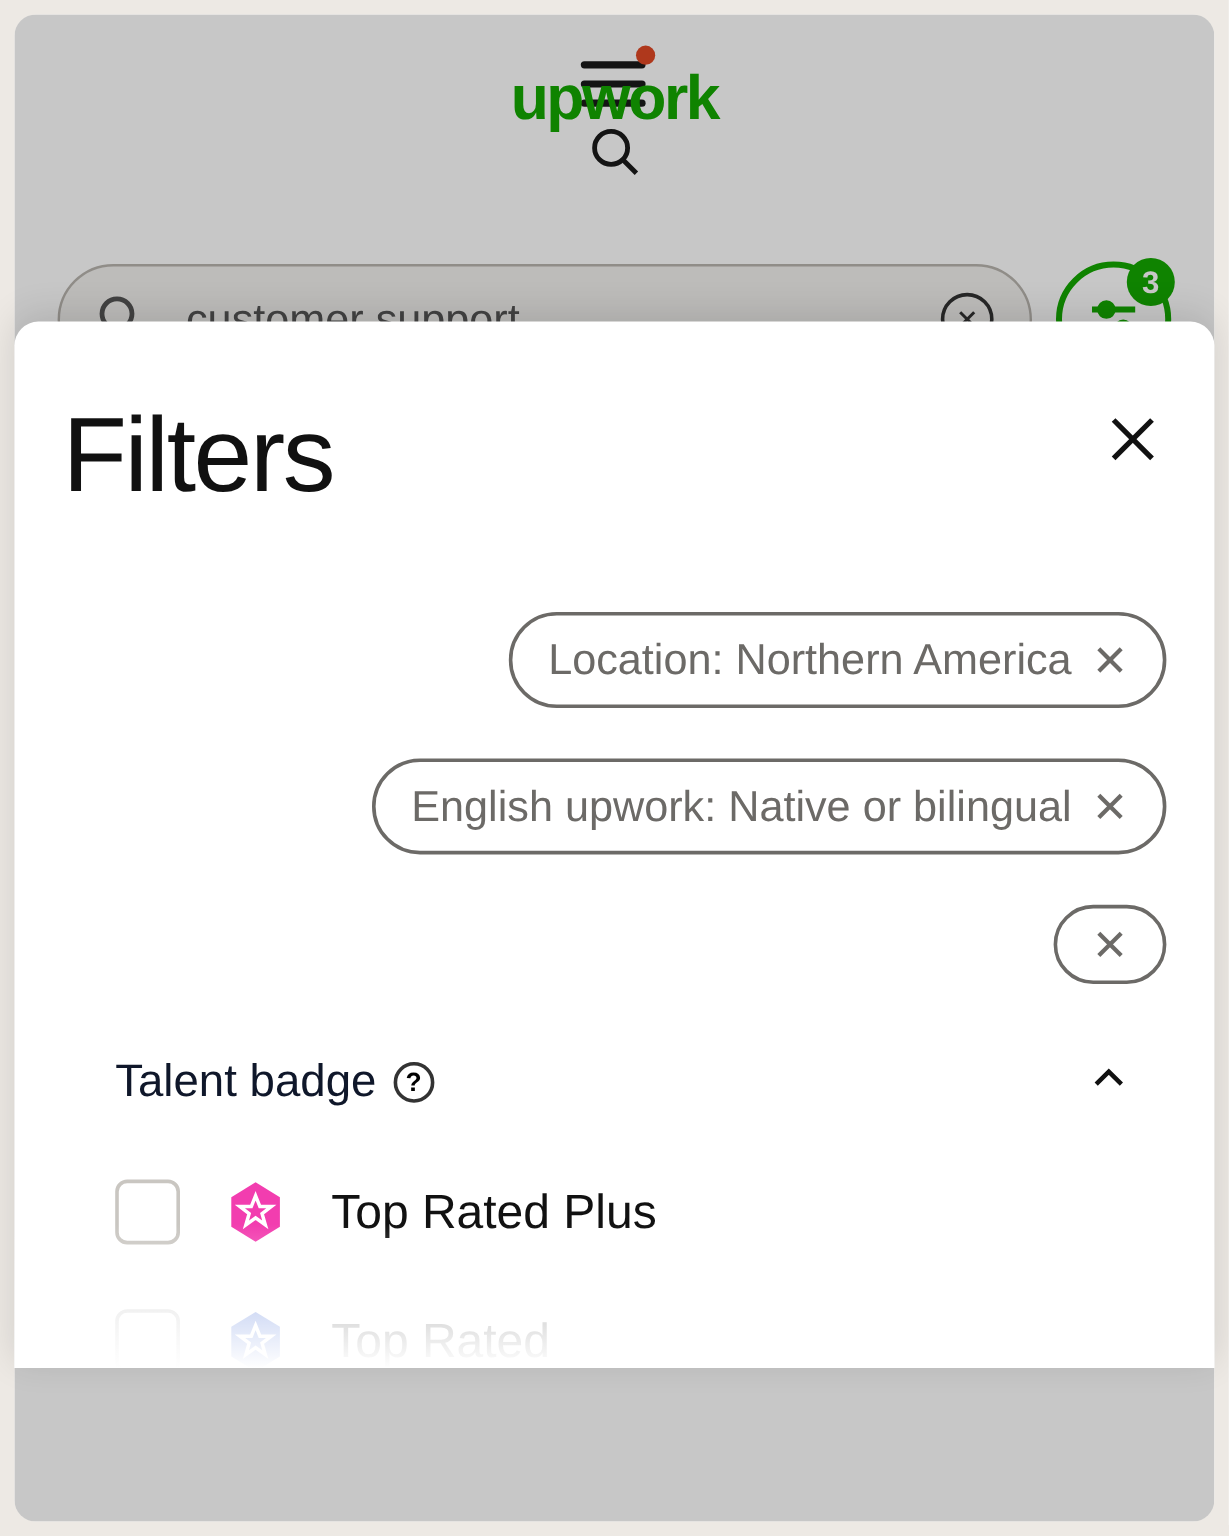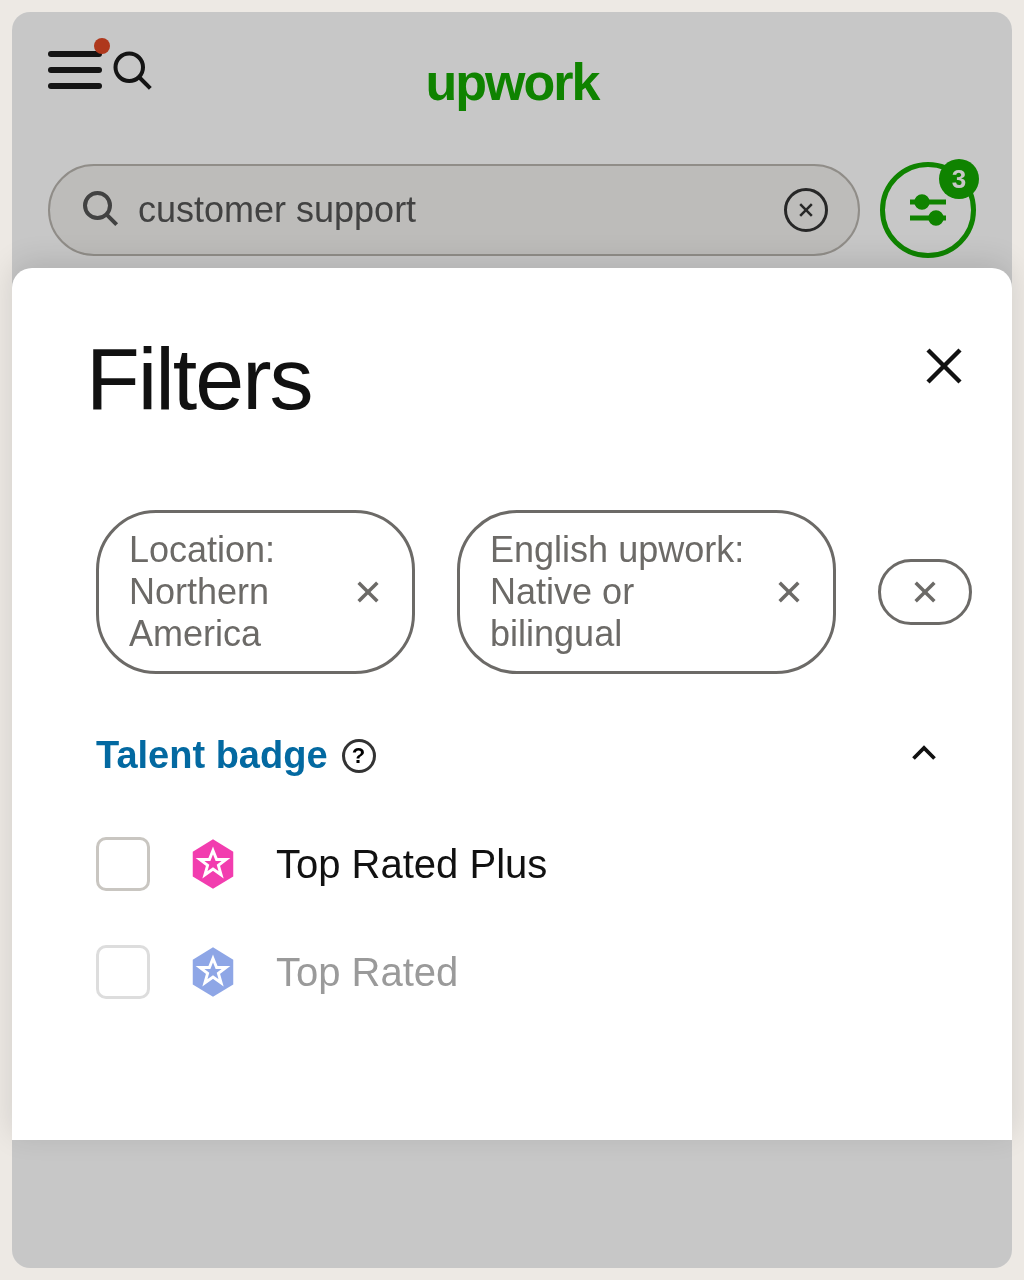--- a/index.html
+++ b/index.html
@@ -26,22 +26,24 @@
   .dimmer {
     position: absolute;
     inset: 0;
     background: rgba(0,0,0,0.22);
     pointer-events: none;
   }
 
   .top-bar {
     display: flex;
     align-items: center;
+    justify-content: space-between;
     padding: 30px 36px 24px 36px;
     position: relative;
+    flex-direction: column;
   }
 
   .menu-btn {
     width: 56px; height: 56px;
     display: flex; flex-direction: column; justify-content: center; gap: 10px;
     position: relative;
   }
   .menu-btn .bar { height: 6px; background: #1a1a1a; border-radius: 3px; width: 54px; }
   .menu-btn .dot {
     position: absolute;
@@ -77,21 +79,21 @@
   }
 
   .search-field {
     flex: 1;
     display: flex;
     align-items: center;
     background: #f2f1ef;
     border: 2px solid #b9b5af;
     border-radius: 60px;
     padding: 22px 30px;
-    gap: 18px;
+    gap: 35px;
     justify-content: space-between;
   }
   .search-field input {
     flex: 1;
     border: none;
     background: transparent;
     font-size: 36px;
     color: #555;
     outline: none;
   }
@@ -141,33 +143,32 @@
     display: flex;
     justify-content: space-between;
     align-items: flex-start;
     margin-bottom: 80px;
   }
   .filters-title {
     font-size: 88px;
     font-weight: 500;
     letter-spacing: -2px;
     color: #111;
-    margin-left: 34px;
   }
   .close-modal {
     width: 56px; height: 56px;
     display: flex; align-items: center; justify-content: center;
     margin-top: 10px;
   }
   .close-modal svg { width: 48px; height: 48px; }
 
   .chips {
     display: flex;
-    flex-direction: row;
-    align-items: center;
+    flex-direction: column;
+    align-items: flex-end;
     gap: 42px;
     padding-left: 44px;
     margin-bottom: 60px;
   }
 
   .chip {
     display: inline-flex;
     align-items: center;
     gap: 18px;
     border: 3px solid #6c6a67;
@@ -190,22 +191,22 @@
     display: flex;
     align-items: center;
     justify-content: space-between;
     margin-bottom: 60px;
   }
   .section-title-wrap {
     display: flex; align-items: center; gap: 14px;
   }
   .section-title {
     font-size: 38px;
-    font-weight: 700;
-    color: #0369a1;
+    font-weight: 400;
+    color: #0f172a;
   }
   .help-icon {
     width: 34px; height: 34px;
     border: 3px solid #333;
     border-radius: 50%;
     display: flex; align-items: center; justify-content: center;
     font-size: 22px; font-weight: 700;
   }
   .chevron svg { width: 36px; height: 36px; }
 

